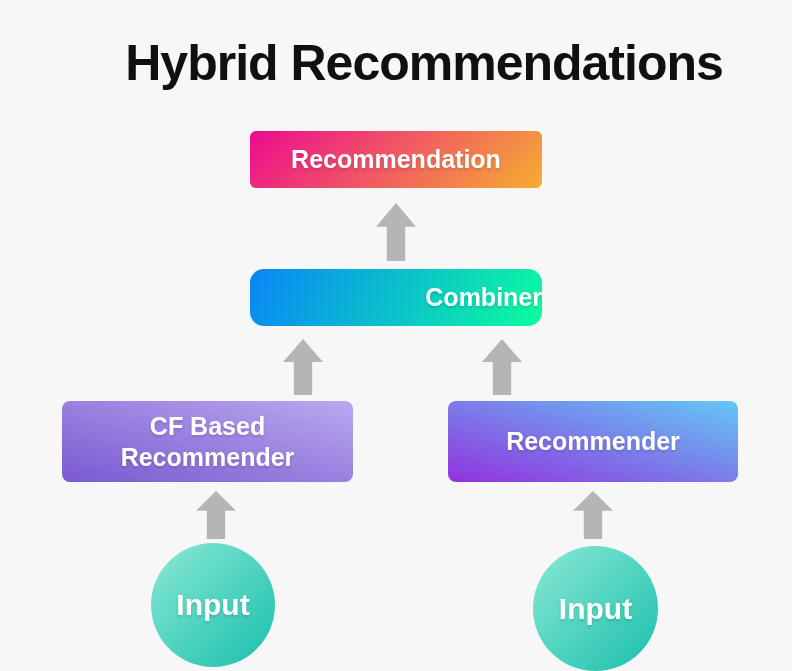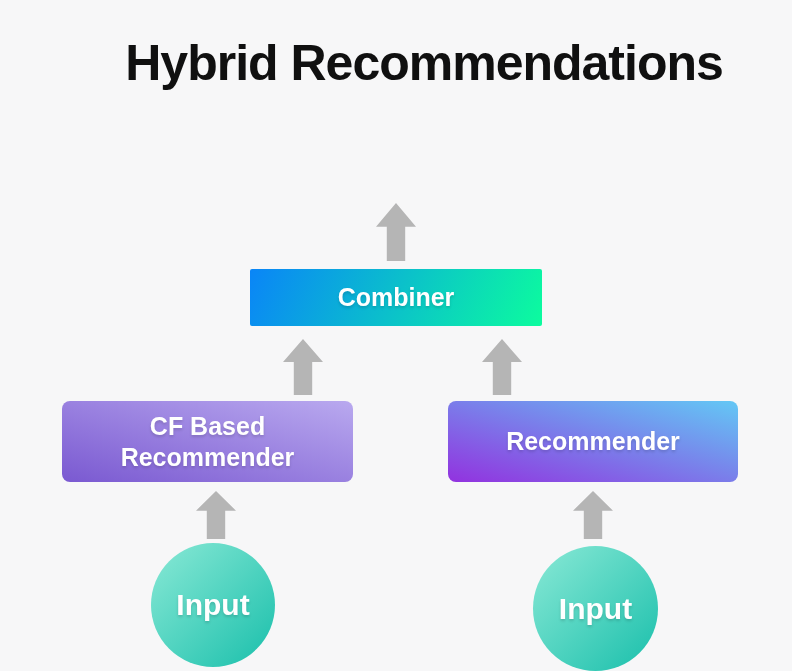--- a/index.html
+++ b/index.html
@@ -40,23 +40,24 @@
 
   .node-recommendation {
     left: 250px; top: 131px; width: 292px; height: 57px;
     border-radius: 6px;
     background: linear-gradient(135deg, #ec0b8f 0%, #f6ad32 100%);
     font-size: 25px;
   }
 
   .node-combiner {
     left: 250px; top: 269px; width: 292px; height: 57px;
-    border-radius: 2px;
+    border-radius: 14px;
     background: linear-gradient(115deg, #0a85f7 0%, #0cfc9e 100%);
     font-size: 25px;
+    align-items: flex-end;
   }
 
   .node-cf {
     left: 62px; top: 401px; width: 291px; height: 81px;
     border-radius: 8px;
     background: linear-gradient(to top right, #7a59d1 0%, #b9a9ef 100%);
     font-size: 25px;
     line-height: 1.22;
     text-align: center;
   }
@@ -88,20 +89,23 @@
   .arrow-input-to-cf         { left: 196px; top: 491px; width: 40px; height: 48px; }
   .arrow-input-to-content    { left: 573px; top: 491px; width: 40px; height: 48px; }
 </style>
 </head>
 <body>
 
 <div class="canvas">
 
   <div class="title">Hybrid Recommendations</div>
 
+  <div class="node node-recommendation">
+    <span>Recommendation</span>
+  </div>
 
   <div class="up-arrow arrow-to-recommendation"></div>
 
   <div class="node node-combiner">
     <span>Combiner</span>
   </div>
 
   <div class="up-arrow arrow-cf-to-combiner"></div>
 
   <div class="up-arrow arrow-content-to-combiner"></div>

